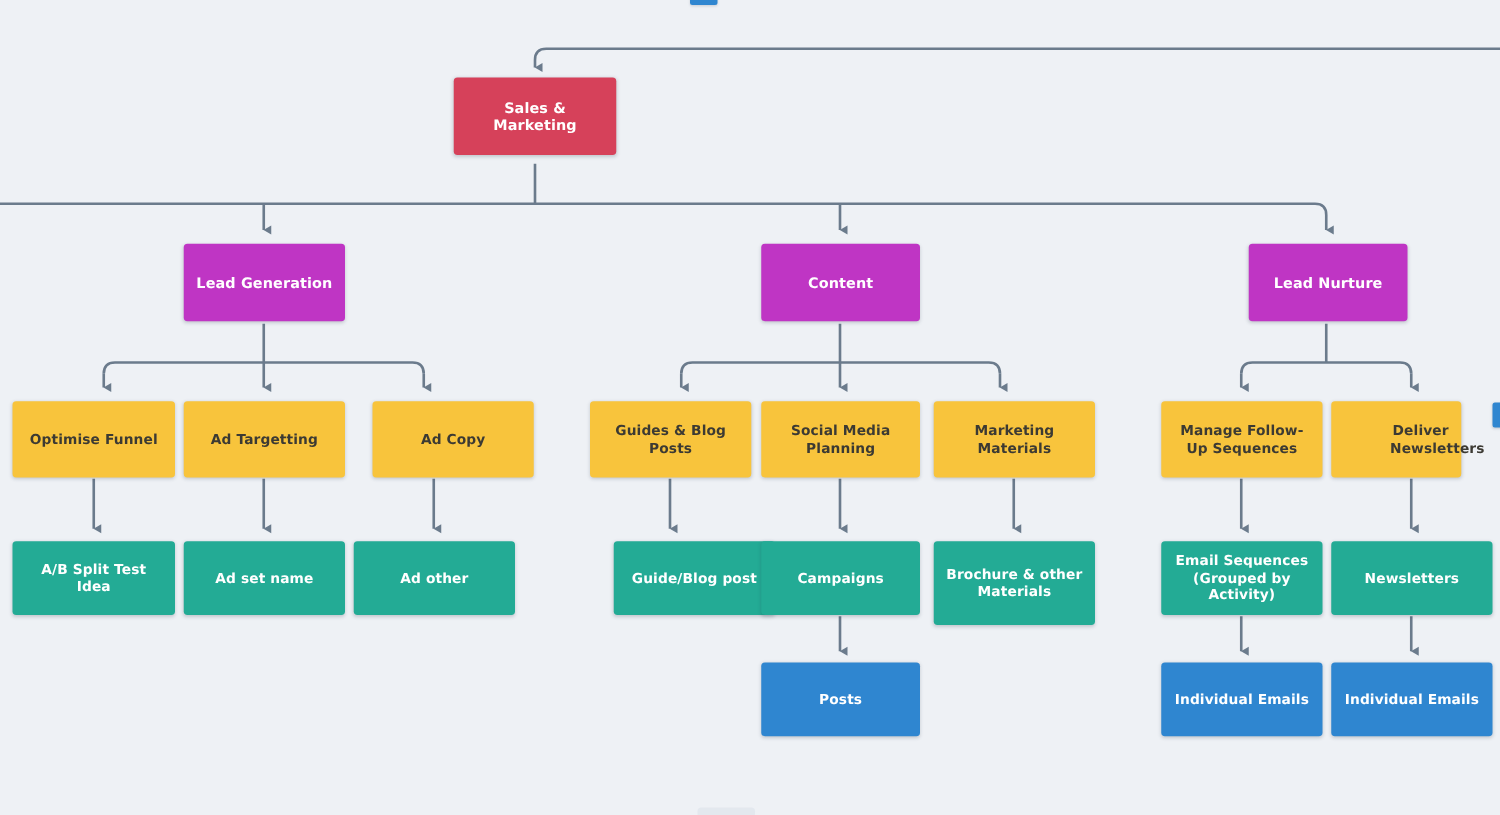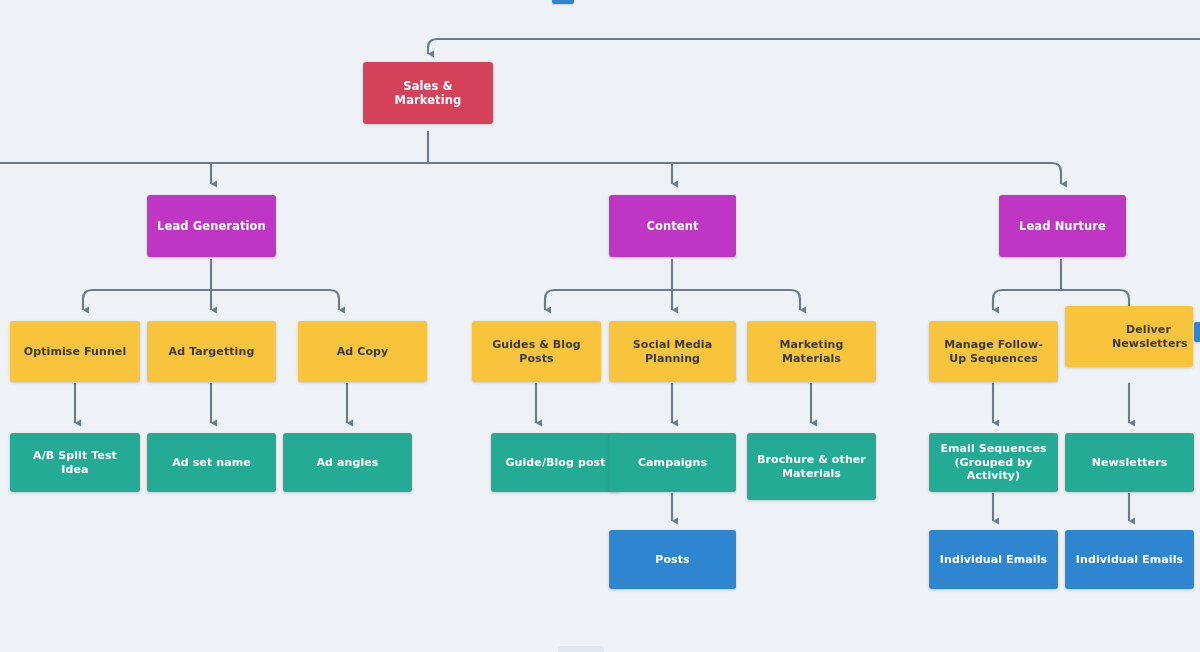--- a/index.html
+++ b/index.html
@@ -184,32 +184,32 @@
   </div>
   <div class="node lvl-task" style="left:609px; top:321px; width:127px; height:61px;">
     <span class="label">Social Media Planning</span>
   </div>
   <div class="node lvl-task" style="left:747px; top:321px; width:129px; height:61px;">
     <span class="label">Marketing Materials</span>
   </div>
   <div class="node lvl-task" style="left:929px; top:321px; width:129px; height:61px;">
     <span class="label">Manage Follow-Up Sequences</span>
   </div>
-  <div class="node lvl-task" style="left:1065px; top:306px; width:128px; height:61px;padding-left:47px;">
+  <div class="node lvl-task" style="left:1065px; top:321px; width:104px; height:61px;padding-left:47px;">
     <span class="label">Deliver Newsletters</span>
   </div>
 
   <div class="node lvl-out" style="left:10px; top:433px; width:130px; height:59px;">
     <span class="label">A/B Split Test Idea</span>
   </div>
   <div class="node lvl-out" style="left:147px; top:433px; width:129px; height:59px;">
     <span class="label">Ad set name</span>
   </div>
   <div class="node lvl-out" style="left:283px; top:433px; width:129px; height:59px;">
-    <span class="label">Ad angles</span>
+    <span class="label">Ad other</span>
   </div>
   <div class="node lvl-out" style="left:491px; top:433px; width:129px; height:59px;">
     <span class="label">Guide/Blog post</span>
   </div>
   <div class="node lvl-out" style="left:609px; top:433px; width:127px; height:59px;">
     <span class="label">Campaigns</span>
   </div>
   <div class="node lvl-out" style="left:747px; top:433px; width:129px; height:67px;justify-content:flex-end;">
     <span class="label">Brochure &amp; other Materials</span>
   </div>

